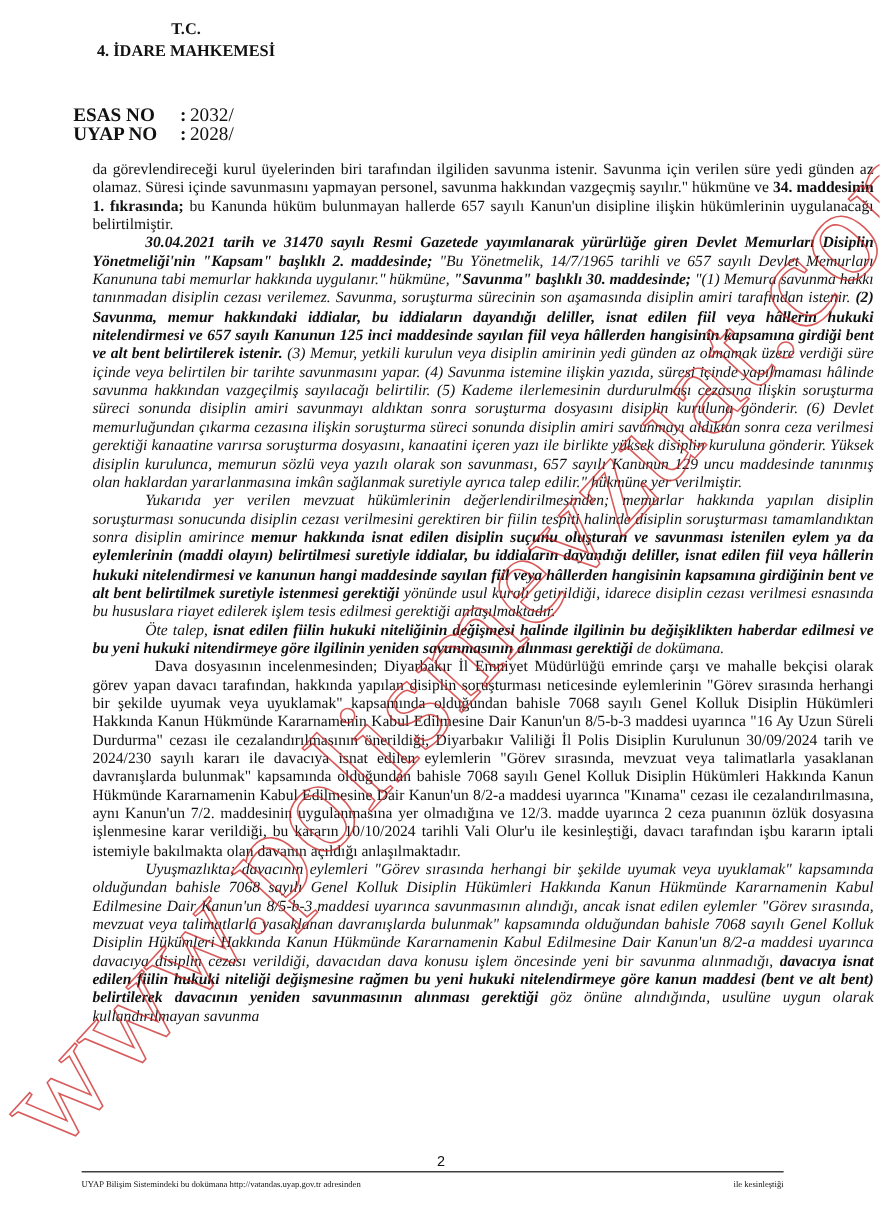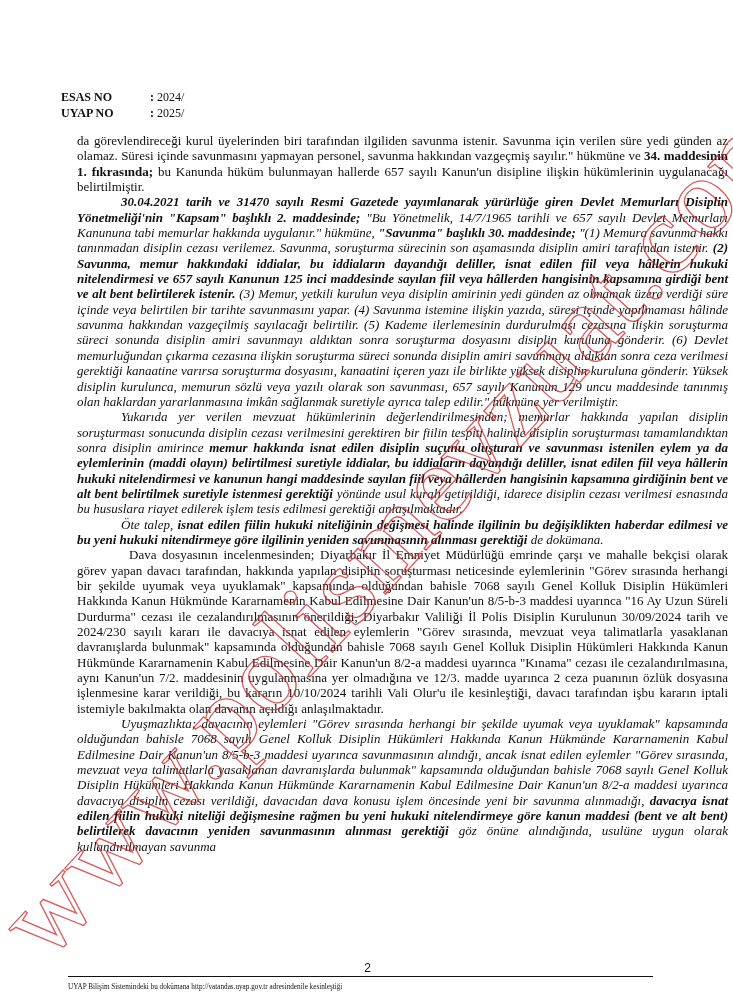--- a/index.html
+++ b/index.html
@@ -1,62 +1,64 @@
 <!DOCTYPE html>
 <html><head>
 <meta charset="utf-8">
 <style>
   html, body { margin: 0; padding: 0; background: #ffffff; }
   body { width: 733px; height: 1008px; position: relative; overflow: hidden;
          font-family: "Liberation Serif", serif; color: #111; }
   .page { position: absolute; left: 0; top: 0; width: 733px; height: 1008px; }
   .court-header { position: absolute; top: 14px; left: 60px; width: 190px; text-align: center;
                   font-weight: bold; font-size: 13.6px; line-height: 19px; }
-  .case-nos { position: absolute; top: 89px; left: 61px; font-size: 12px; line-height: 16px; }
+  .case-nos { position: absolute; top: 89px; left: 61px; font-size: 16px; line-height: 16px; }
   .case-row { display: flex; }
   .case-label { font-weight: bold; width: 89px; }
   .case-sep { font-weight: bold; }
   .case-val { margin-left: 3px; }
   .body-text { position: absolute; top: 133px; left: 61px; width: 651px; font-size: 13px;
                line-height: 15.35px; text-align: justify; margin-left: 16px; }
   .body-text p { margin: 0; }
   .indent1 { text-indent: 44px; font-style: italic; }
   .indent2 { text-indent: 52px; }
   b { font-weight: bold; }
   .page-number { position: absolute; top: 961px; left: 0; width: 733px; text-align: center;
                  font-family: "Liberation Sans", sans-serif; font-size: 12px; padding-left: 0; }
   .page-number span { position: relative; left: 1px; }
   .footer-rule { position: absolute; top: 976px; left: 68px; width: 585px; height: 0;
                  border-top: 1.5px solid #111; }
   .footer { position: absolute; top: 983px; left: 68px; width: 585px; font-size: 7.2px;
-            display: flex; justify-content: flex-start; }
+            display: flex; justify-content: space-between; }
   .watermark { position: absolute; left: 370px; top: 555px; width: 1040px; height: 120px;
                margin-left: -520px; margin-top: -60px; transform: rotate(-47.5deg);
                text-align: center; font-family: "Liberation Serif", serif; font-size: 112px;
                line-height: 120px; color: transparent; -webkit-text-stroke: 1.3px rgba(205,40,40,0.85);
                letter-spacing: 2px; white-space: nowrap; pointer-events: none; opacity: 0.9; }
 </style>
 </head>
 <body>
 
 <div class="page">
 
   <div class="court-header">
+    <div>T.C.</div>
+    <div>4. İDARE MAHKEMESİ</div>
   </div>
 
   <div class="case-nos">
     <div class="case-row">
       <span class="case-label">ESAS NO</span>
       <span class="case-sep">:</span>
-      <span class="case-val">2024/</span>
+      <span class="case-val">2032/</span>
     </div>
     <div class="case-row">
       <span class="case-label">UYAP NO</span>
       <span class="case-sep">:</span>
-      <span class="case-val">2025/</span>
+      <span class="case-val">2028/</span>
     </div>
   </div>
 
   <div class="body-text">
     <p><span>da görevlendireceği kurul üyelerinden biri tarafından ilgiliden savunma istenir. Savunma için verilen süre yedi günden az olamaz. Süresi içinde savunmasını yapmayan personel, savunma hakkından vazgeçmiş sayılır." hükmüne ve </span><b>34. maddesinin 1. fıkrasında;</b><span> bu Kanunda hüküm bulunmayan hallerde 657 sayılı Kanun'un disipline ilişkin hükümlerinin uygulanacağı belirtilmiştir.</span></p>
 
     <p class="indent1"><b>30.04.2021 tarih ve 31470 sayılı Resmi Gazetede yayımlanarak yürürlüğe giren Devlet Memurları Disiplin Yönetmeliği'nin "Kapsam" başlıklı 2. maddesinde;</b><span> "Bu Yönetmelik, 14/7/1965 tarihli ve 657 sayılı Devlet Memurları  Kanununa tabi memurlar hakkında uygulanır." hükmüne, </span><b>"Savunma" başlıklı 30. maddesinde;</b><span> "(1) Memura savunma hakkı tanınmadan disiplin cezası verilemez. Savunma, soruşturma sürecinin son aşamasında disiplin amiri tarafından istenir. </span><b>(2) Savunma, memur hakkındaki iddialar, bu iddiaların dayandığı deliller, isnat edilen fiil veya hâllerin hukuki nitelendirmesi ve 657 sayılı Kanunun 125 inci maddesinde sayılan fiil veya hâllerden hangisinin kapsamına girdiği bent ve alt bent belirtilerek istenir.</b><span> (3) Memur, yetkili kurulun veya disiplin amirinin yedi günden az olmamak üzere verdiği süre içinde veya belirtilen bir tarihte savunmasını yapar. (4) Savunma istemine ilişkin yazıda, süresi içinde yapılmaması hâlinde savunma hakkından vazgeçilmiş sayılacağı belirtilir. (5) Kademe ilerlemesinin durdurulması cezasına ilişkin soruşturma süreci sonunda disiplin amiri savunmayı aldıktan sonra soruşturma dosyasını disiplin kuruluna gönderir. (6) Devlet memurluğundan çıkarma cezasına ilişkin soruşturma süreci sonunda disiplin amiri savunmayı aldıktan sonra ceza verilmesi gerektiği kanaatine varırsa soruşturma dosyasını, kanaatini içeren yazı ile birlikte yüksek disiplin kuruluna gönderir. Yüksek disiplin kurulunca, memurun sözlü veya yazılı olarak son savunması, 657 sayılı Kanunun 129 uncu maddesinde tanınmış olan haklardan yararlanmasına imkân sağlanmak suretiyle ayrıca talep edilir." hükmüne yer verilmiştir.</span></p>
 
     <p class="indent1"><span>Yukarıda yer verilen mevzuat hükümlerinin değerlendirilmesinden; memurlar hakkında yapılan disiplin soruşturması sonucunda disiplin cezası verilmesini gerektiren bir fiilin tespiti halinde disiplin soruşturması tamamlandıktan sonra disiplin amirince </span><b>memur hakkında isnat edilen disiplin suçunu oluşturan ve savunması istenilen eylem ya da eylemlerinin (maddi olayın) belirtilmesi suretiyle iddialar, bu iddiaların dayandığı deliller, isnat edilen fiil veya hâllerin hukuki nitelendirmesi ve kanunun hangi maddesinde sayılan fiil veya hâllerden hangisinin kapsamına girdiğinin bent ve alt bent belirtilmek suretiyle istenmesi gerektiği</b><span> yönünde usul kuralı getirildiği, idarece disiplin cezası verilmesi esnasında bu hususlara riayet edilerek işlem tesis edilmesi gerektiği anlaşılmaktadır.</span></p>
 

